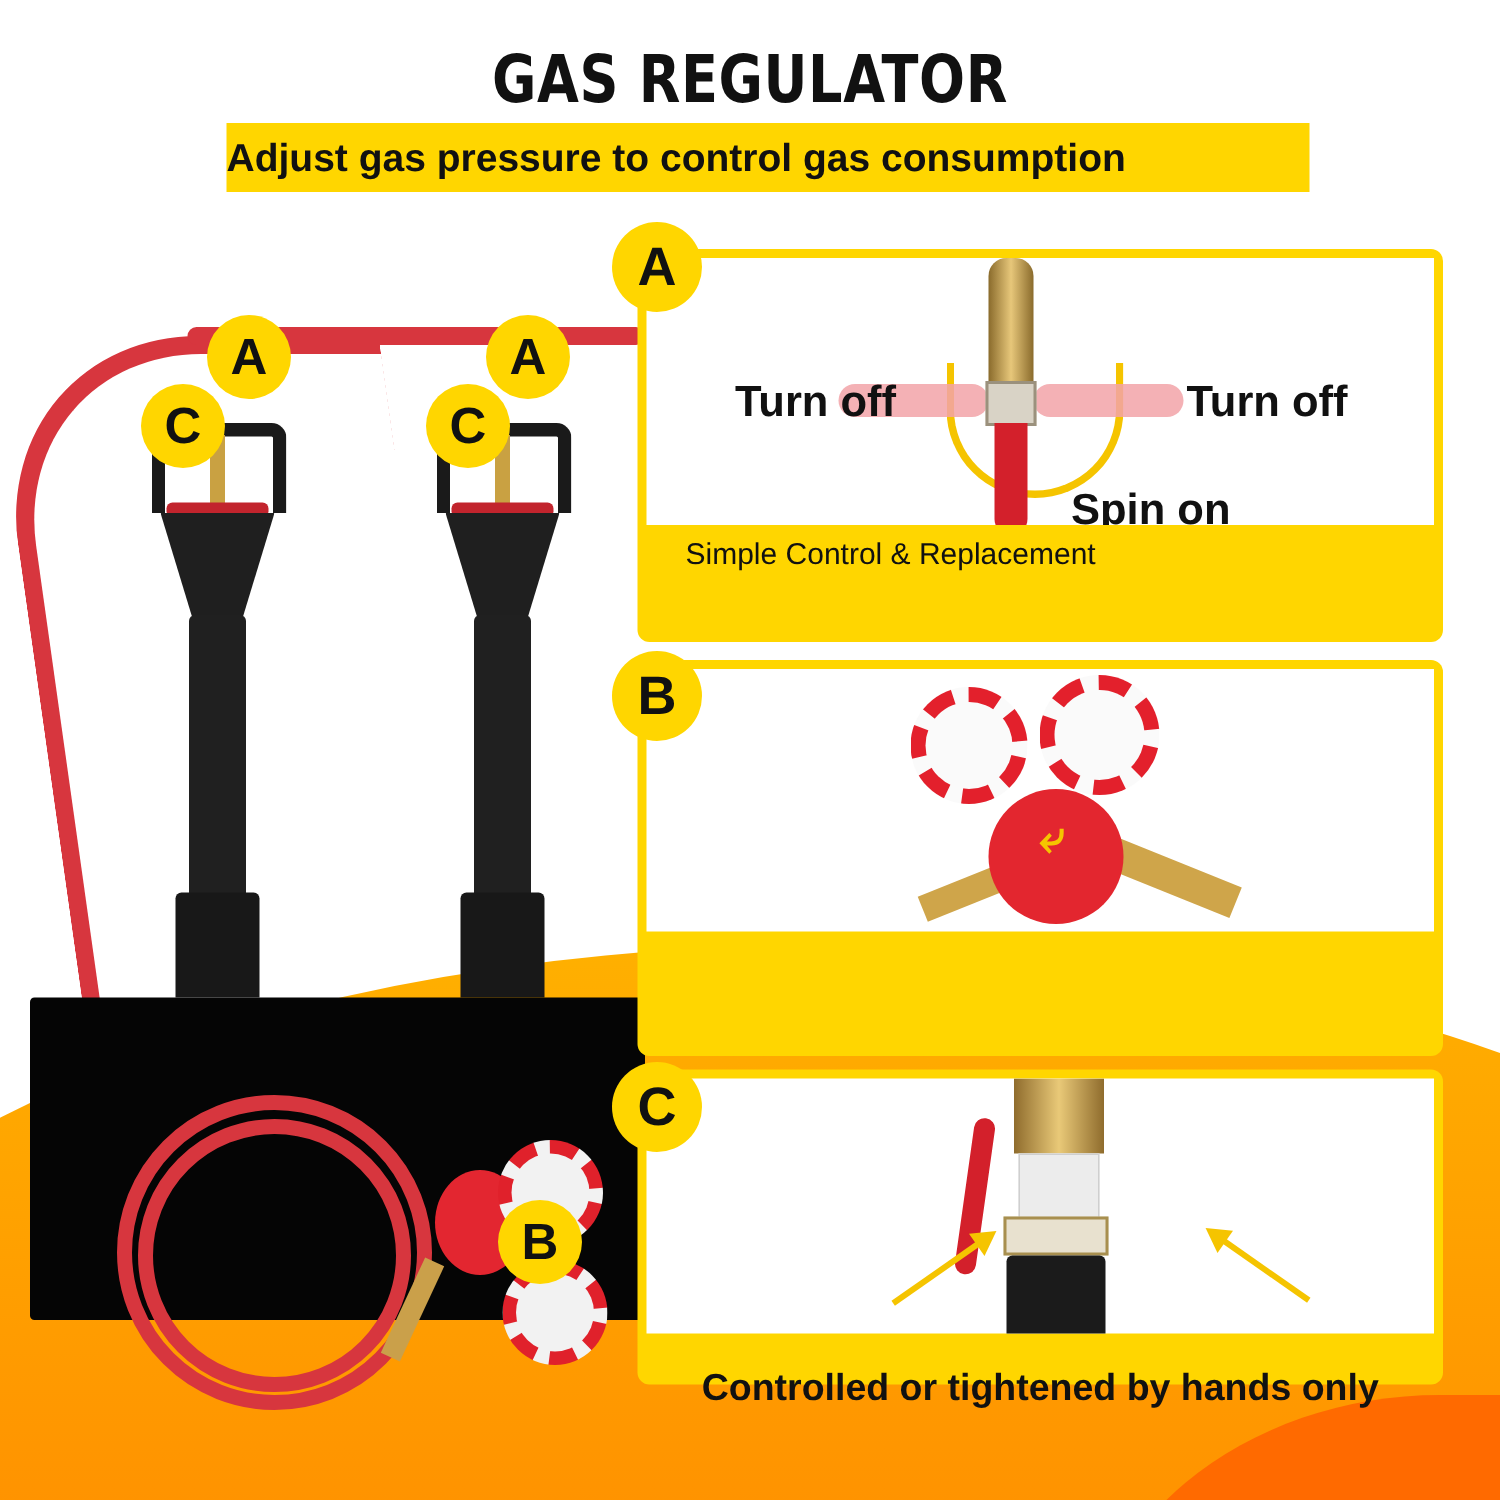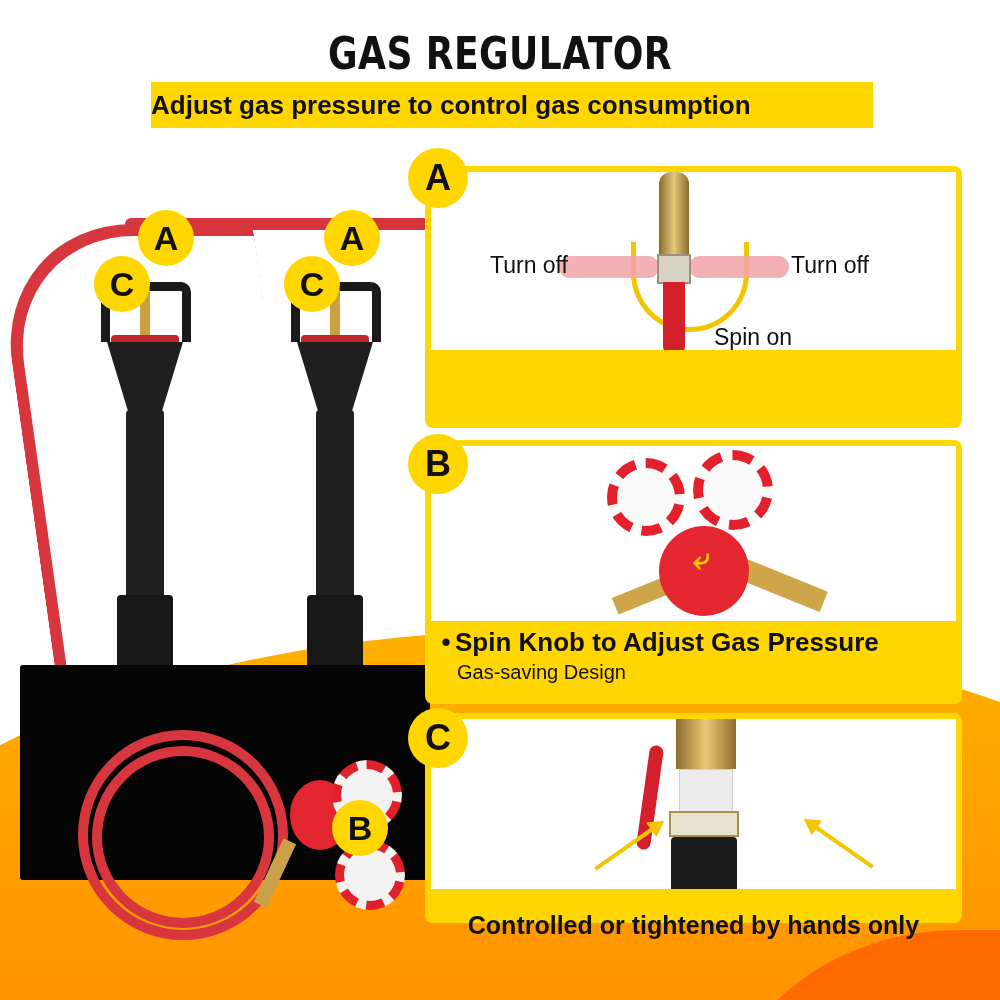--- a/index.html
+++ b/index.html
@@ -84,21 +84,21 @@
   #panel-a { top: 166px; height: 262px; }
   #panel-a .img { height: 178px; }
   #panel-b { top: 440px; height: 264px; }
   #panel-b .img { height: 175px; }
   #panel-c { top: 713px; height: 210px; }
   #panel-c .img { height: 170px; }
   #panel-c .caption { padding: 22px 0 0 0; text-align: center; }
   #panel-c .heading { font-size: 25px; }
 
   
-  .valve-label { position: absolute; font-weight: 400; font-size: 23px; color: #111; }
+  .valve-label { position: absolute; font-weight: 700; font-size: 29px; color: #111; }
   .valve-pipe { position: absolute; left: 228px; top: 0; width: 30px; height: 90px; background: linear-gradient(90deg,#8a6b2c,#e7c77a,#8a6b2c); border-radius: 12px 12px 2px 2px; }
   .valve-handle-off { position: absolute; top: 84px; width: 100px; height: 22px; background: #f2a3a8; border-radius: 11px; opacity: 0.85; }
   .valve-body { position: absolute; left: 226px; top: 82px; width: 34px; height: 30px; background: #d9d3c6; border: 2px solid #9b917d; }
   .valve-handle-on { position: absolute; left: 232px; top: 110px; width: 22px; height: 75px; background: #d3202b; border-radius: 0 0 11px 11px; }
   .valve-arc { position: absolute; left: 200px; top: 70px; width: 118px; height: 90px; border: 5px solid #f5c400; border-top: none; border-radius: 0 0 60px 60px; }
 
   
   .rg { position: absolute; border-radius: 50%; background: #fafafa; border: 10px dashed #e3202c; }
   .rg-knob { position: absolute; left: 228px; top: 80px; width: 90px; height: 90px; border-radius: 50%; background: #e3262f; }
   .rg-knob-arrow { position: absolute; left: 262px; top: 96px; color: #f5c400; font-size: 30px; font-weight: 900; }
@@ -168,36 +168,33 @@
     <div class="valve-arc"></div>
     <div class="valve-handle-off" style="left:128px;"></div>
     <div class="valve-handle-off" style="left:258px;"></div>
     <div class="valve-body"></div>
     <div class="valve-handle-on"></div>
     <span class="valve-label" style="left:59px; top:80px;">Turn off</span>
     <span class="valve-label" style="left:360px; top:80px;">Turn off</span>
     <span class="valve-label" style="left:283px; top:152px;">Spin on</span>
   </div>
   <div class="caption">
+    <div class="desc">Simple Control &amp; Replacement</div>
   </div>
 </div>
 
 <div class="panel-badge" style="top:434px;">B</div>
 <div class="panel" id="panel-b">
   <div class="img">
     <div class="rg-brass-l"></div>
     <div class="rg-brass-r"></div>
     <div class="rg" style="left:176px; top:12px; width:78px; height:78px;"></div>
     <div class="rg" style="left:262px; top:4px; width:80px; height:80px;"></div>
     <div class="rg-knob"></div>
     <span class="rg-knob-arrow">⤶</span>
-  </div>
-  <div class="caption">
-    <div class="heading"><span class="dot">•</span><span>Spin Knob to Adjust Gas Pressure</span></div>
-    <div class="desc">Gas-saving Design</div>
   </div>
 </div>
 
 <div class="panel-badge" style="top:708px;">C</div>
 <div class="panel" id="panel-c">
   <div class="img">
     <div class="fit-brass"></div>
     <div class="fit-lever"></div>
     <div class="fit-tape"></div>
     <div class="fit-nut"></div>

